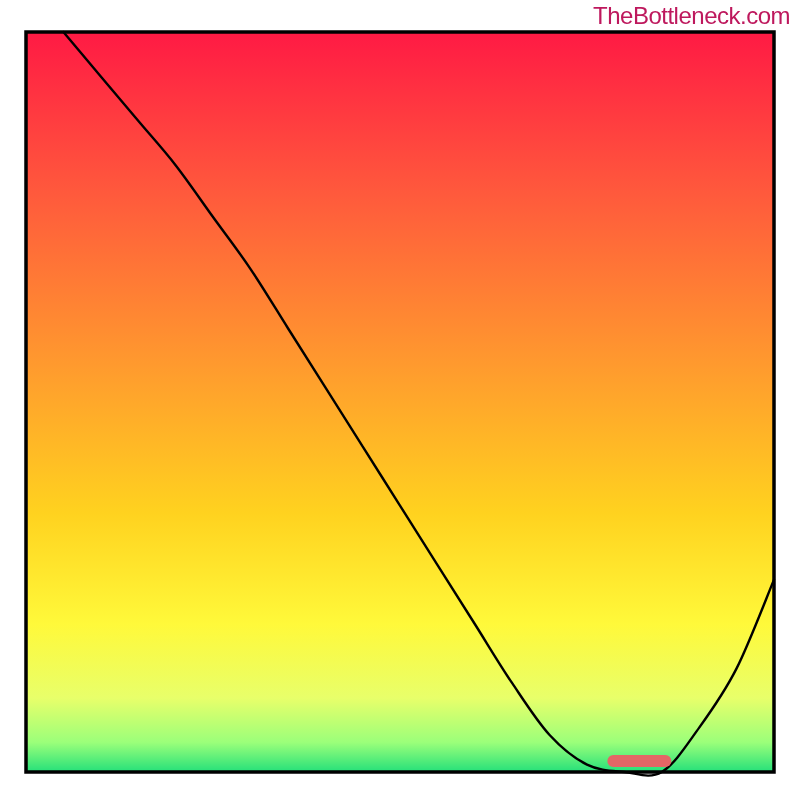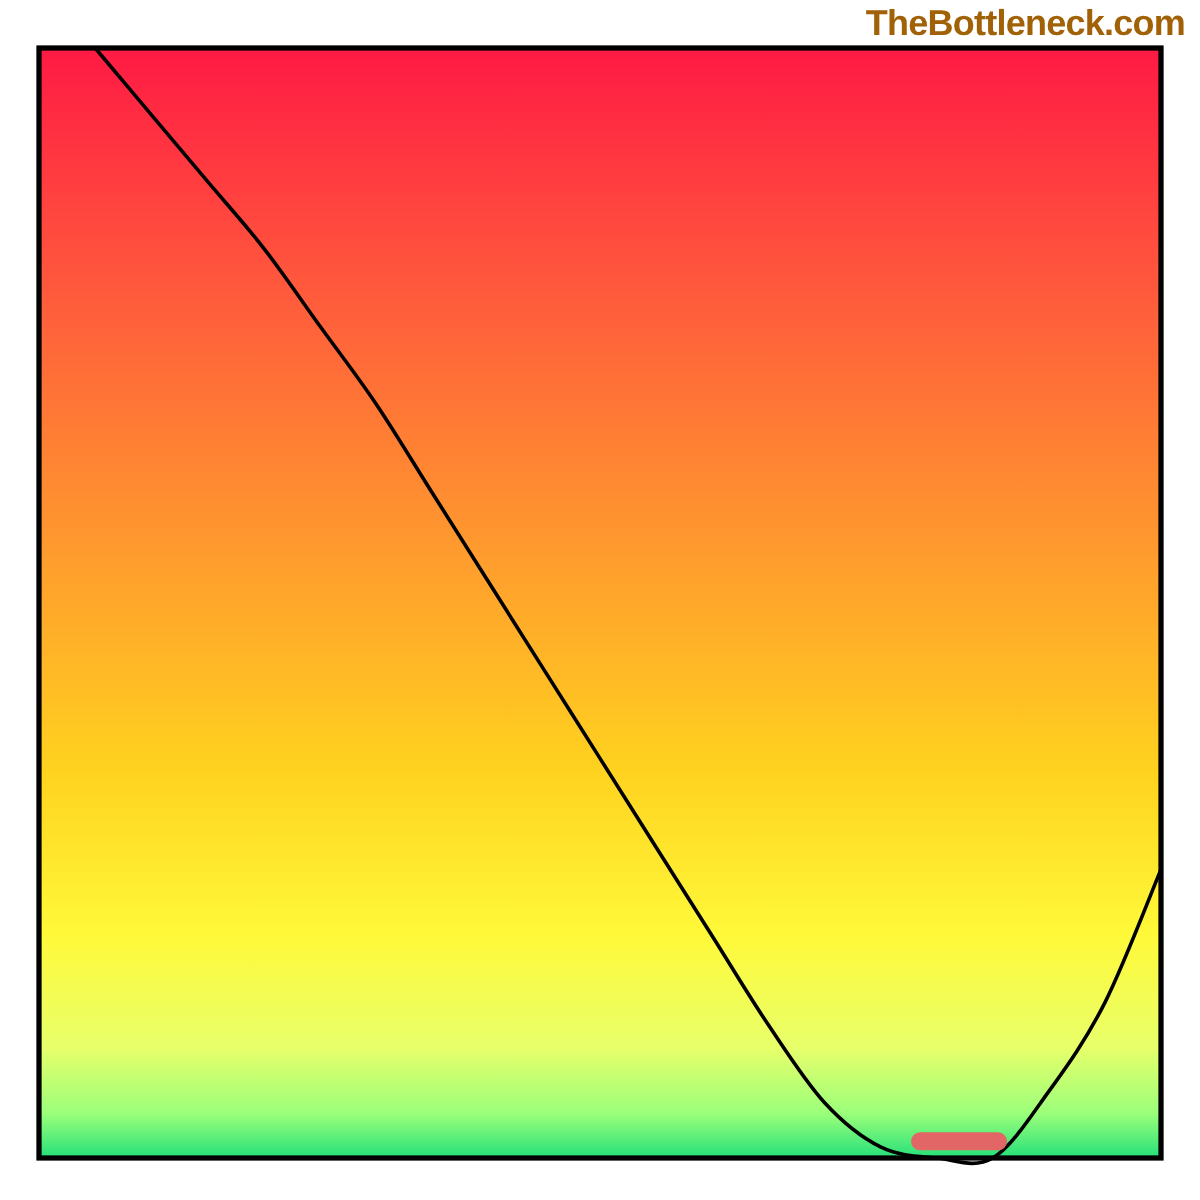--- a/index.html
+++ b/index.html
@@ -12,23 +12,23 @@
   }
   .wrap {
     position: relative;
     width: 800px;
     height: 800px;
   }
   .watermark {
     position: absolute;
     top: 2px;
     right: 10px;
-    font-weight: 700;
+    font-weight: 400;
     font-size: 24px;
-    color: #a16207;
+    color: #be185d;
     letter-spacing: -0.5px;
   }
   svg {
     display: block;
   }
 </style>
 </head>
 <body>
 
 <div class="wrap">

